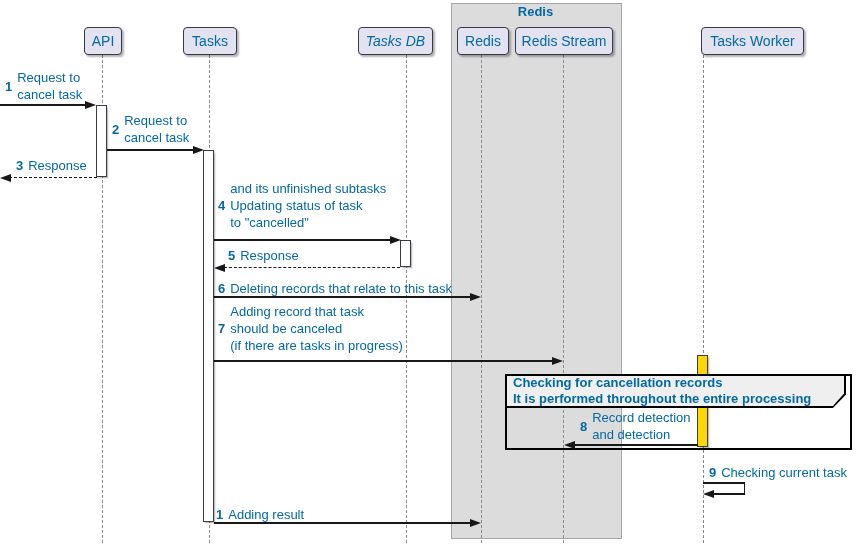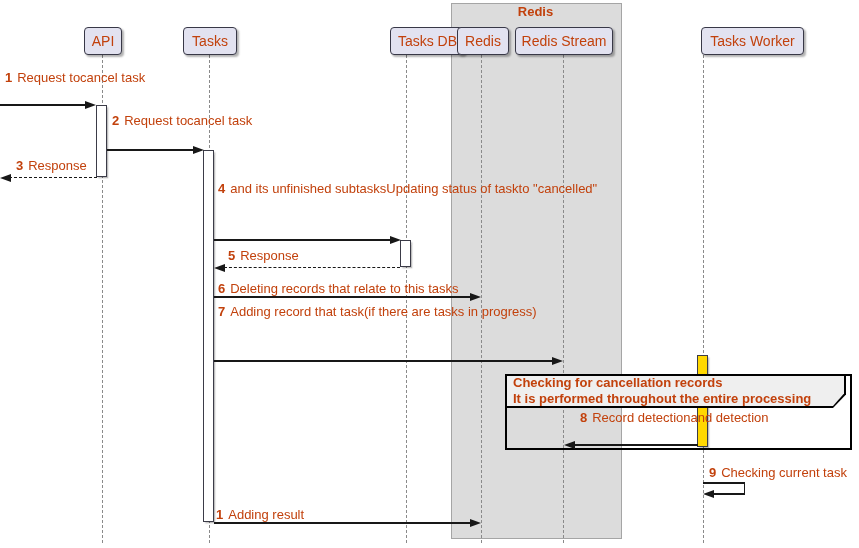--- a/index.html
+++ b/index.html
@@ -11,21 +11,21 @@
     --group_border:#000000;
     --activation_fill:#FFFFFF;
     --activation_border:#3B3B47;
     --worker_activation_fill:#FFD700;
     --lifeline_color:#8A8A8A;
     --arrow_color:#181818;
   }
   html,body{margin:0;padding:0;background:#fff;}
   #canvas{
     position:relative;width:859px;height:548px;overflow:hidden;
-    font-family:"Liberation Sans","DejaVu Sans",sans-serif;color:#c2410c;background:#fff;
+    font-family:"Liberation Sans","DejaVu Sans",sans-serif;color:#0369a1;background:#fff;
   }
   
   .frame{position:absolute;background:var(--frame_fill);border:1px solid var(--frame_border);}
   .frame-title{position:absolute;text-align:center;font-weight:bold;font-size:13px;}
   
   .pbox{
     position:absolute;top:27px;height:26px;background:var(--participant_fill);
     border:1.4px solid var(--participant_border);border-radius:4px;
     display:flex;align-items:center;justify-content:center;
     font-size:14px;box-shadow:2px 2px 2px rgba(0,0,0,0.30);z-index:5;
@@ -37,21 +37,21 @@
   .act.yellow{background:var(--worker_activation_fill);}
   
   .line{position:absolute;height:1.6px;background:var(--arrow_color);z-index:7;}
   .dline{position:absolute;height:0;border-top:1.4px dashed var(--arrow_color);z-index:7;}
   .vline{position:absolute;width:1.6px;background:var(--arrow_color);z-index:7;}
   .hr{position:absolute;width:0;height:0;border-left:11px solid var(--arrow_color);border-top:4.5px solid transparent;border-bottom:4.5px solid transparent;z-index:8;}
   .hl{position:absolute;width:0;height:0;border-right:11px solid var(--arrow_color);border-top:4.5px solid transparent;border-bottom:4.5px solid transparent;z-index:8;}
   
   .msg{position:absolute;display:flex;align-items:center;gap:5px;font-size:13px;line-height:17px;z-index:9;white-space:nowrap;}
   .msg .num{font-weight:bold;}
-  .msg .lines{display:flex;flex-direction:row;justify-content:space-between;}
+  .msg .lines{display:flex;flex-direction:column;justify-content:space-between;}
   
   .group-box{position:absolute;border:2px solid var(--group_border);z-index:8;}
   .group-header-outer{position:absolute;background:var(--group_border);clip-path:polygon(0 0,100% 0,100% 60%,calc(100% - 13px) 100%,0 100%);z-index:10;}
   .group-header-inner{position:absolute;left:2px;top:2px;right:2px;bottom:2px;background:var(--group_header_fill);clip-path:polygon(0 0,100% 0,100% 58%,calc(100% - 11px) 100%,0 100%);}
   .group-title{position:absolute;left:8px;top:1px;font-size:13px;font-weight:bold;line-height:15.5px;white-space:nowrap;}
 </style>
 </head>
 <body>
 
 <div id="canvas">
@@ -65,21 +65,21 @@
   <div class="lifeline" style="left:481px;"></div>
   <div class="lifeline" style="left:563px;"></div>
   <div class="lifeline" style="left:703px;"></div>
 
   <div class="pbox" style="left:84px;width:36px;">
       <span>API</span>
     </div>
   <div class="pbox" style="left:183px;width:52px;">
       <span>Tasks</span>
     </div>
-  <div class="pbox" style="left:390px;width:73px;">
+  <div class="pbox" style="left:358px;width:73px;font-style:italic;">
       <span>Tasks DB</span>
     </div>
   <div class="pbox" style="left:457px;width:50px;">
       <span>Redis</span>
     </div>
   <div class="pbox" style="left:515px;width:96px;align-items:center;">
       <span>Redis Stream</span>
     </div>
   <div class="pbox" style="left:653px;width:101px;margin-left:48px;">
       <span>Tasks Worker</span>
@@ -140,29 +140,30 @@
 
   <div class="msg" style="left:228px;top:247px;">
     <span class="num">5</span>
     <span>Response</span>
   </div>
   <div class="dline" style="left:224px;top:267px;width:176px;"></div>
   <div class="hl" style="left:214px;top:263.5px;"></div>
 
   <div class="msg" style="left:218px;top:280px;">
     <span class="num">6</span>
-    <span>Deleting records that relate to this tasks</span>
+    <span>Deleting records that relate to this task</span>
   </div>
   <div class="line" style="left:214px;top:296px;width:257px;"></div>
   <div class="hr" style="left:470px;top:292.5px;"></div>
 
   <div class="msg" style="left:218px;top:303px;">
     <span class="num">7</span>
     <span class="lines">
       <span>Adding record that task</span>
+      <span>should be canceled</span>
       <span>(if there are tasks in progress)</span>
     </span>
   </div>
   <div class="line" style="left:214px;top:360px;width:339px;"></div>
   <div class="hr" style="left:552px;top:356.5px;"></div>
 
   <div class="msg" style="left:580px;top:409px;">
     <span class="num">8</span>
     <span class="lines">
       <span>Record detection</span>

